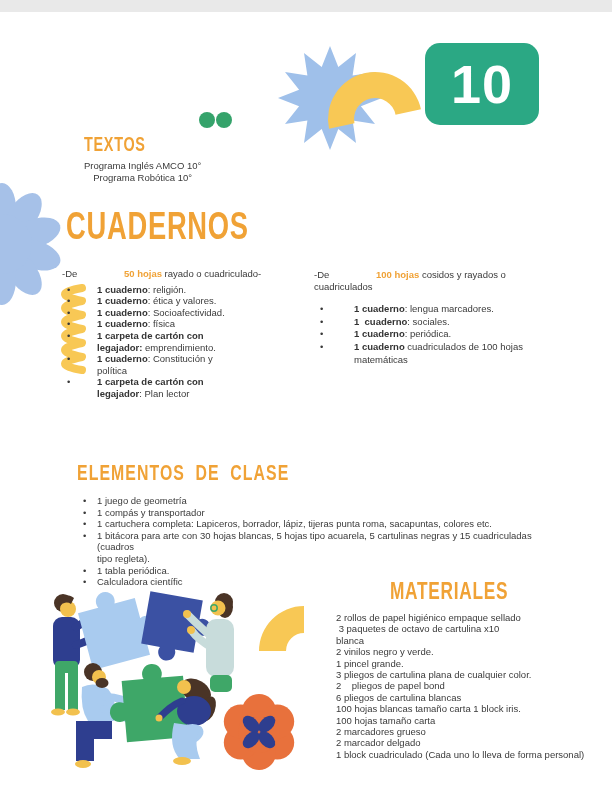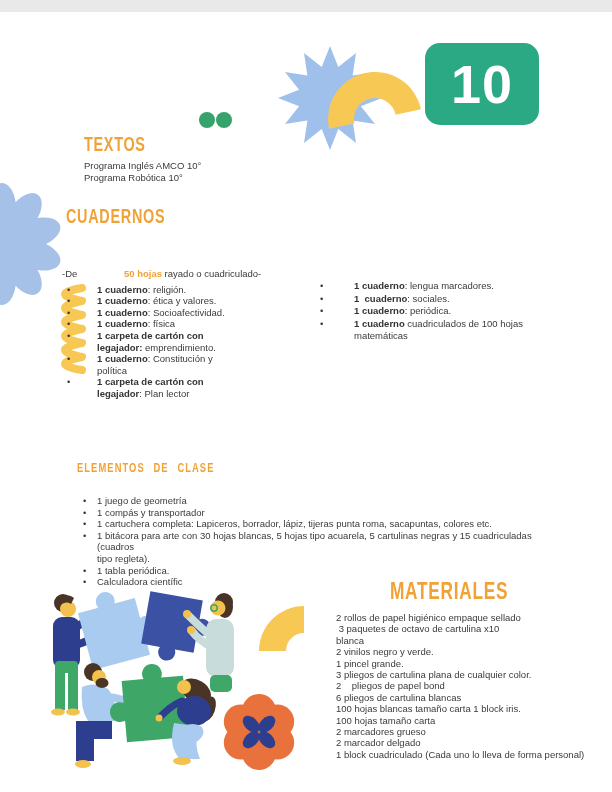--- a/index.html
+++ b/index.html
@@ -4,26 +4,26 @@
 <style>
   html,body{margin:0;padding:0;background:#e9e9e9;}
   .page{position:relative;width:612px;height:792px;background:#ffffff;overflow:hidden;
         font-family:Liberation Sans, sans-serif;color:#3a3a3a;margin:12px auto;}
   .deco{position:absolute;left:0;top:0;z-index:1;pointer-events:none;}
   .layer{position:absolute;z-index:2;}
   
   .h{color:#F0A236;font-weight:bold;display:inline-block;transform:scaleX(0.72);
      transform-origin:left center;white-space:nowrap;letter-spacing:1px;}
   #h-textos{left:84px;top:121px;font-size:20px;}
-  #h-cuadernos{left:66px;top:193px;font-size:20px;}
-  #h-elementos{left:77px;top:448px;font-size:13px;}
+  #h-cuadernos{left:66px;top:193px;font-size:38px;}
+  #h-elementos{left:77px;top:448px;font-size:22px;}
   #h-elementos .h{word-spacing:7px;letter-spacing:1.5px;}
   #h-materiales{left:390px;top:565px;font-size:24px;}
   .small{font-size:9.5px;line-height:11.6px;}
-  #textos-lines{left:84px;top:148px;}
+  #textos-lines{left:84px;top:148px;text-align:center;}
   #col-left{left:62px;top:256px;width:210px;}
   #col-right{left:314px;top:257px;width:240px;}
   .hl{color:#F0A236;font-weight:bold;padding-left:44px;}
   ul.doc{list-style:none;margin:4px 0 0 0;padding:0;}
   .doc li{position:relative;white-space:pre-wrap;}
   .doc li::before{content:"\2022";position:absolute;left:0;top:0;}
   #col-left .doc li{padding-left:35px;}
   #col-left .doc li::before{left:5px;}
   #col-right .doc{margin-top:11px;}
   #col-right .doc li{padding-left:40px;line-height:12.6px;}
@@ -187,20 +187,21 @@
       <li><b>1 carpeta de cartón con
 legajador:</b><span> emprendimiento.</span></li>
       <li><b>1 cuaderno</b><span>: Constitución y
 política</span></li>
       <li><b>1 carpeta de cartón con
 legajador</b><span>: Plan lector</span></li>
     </ul>
   </div>
 
   <div class="layer small" id="col-right">
+    <div class="listhdr"><span>-De </span><span class="hl">100 hojas</span><span> cosidos y rayados o cuadriculados</span></div>
     <ul class="doc">
       <li><b>1 cuaderno</b><span>: lengua marcadores.</span></li>
       <li><b>1  cuaderno</b><span>: sociales.</span></li>
       <li><b>1 cuaderno</b><span>: periódica.</span></li>
       <li><b>1 cuaderno</b><span> cuadriculados de 100 hojas
 matemáticas</span></li>
     </ul>
   </div>
 
   <div class="layer" id="h-elementos">

